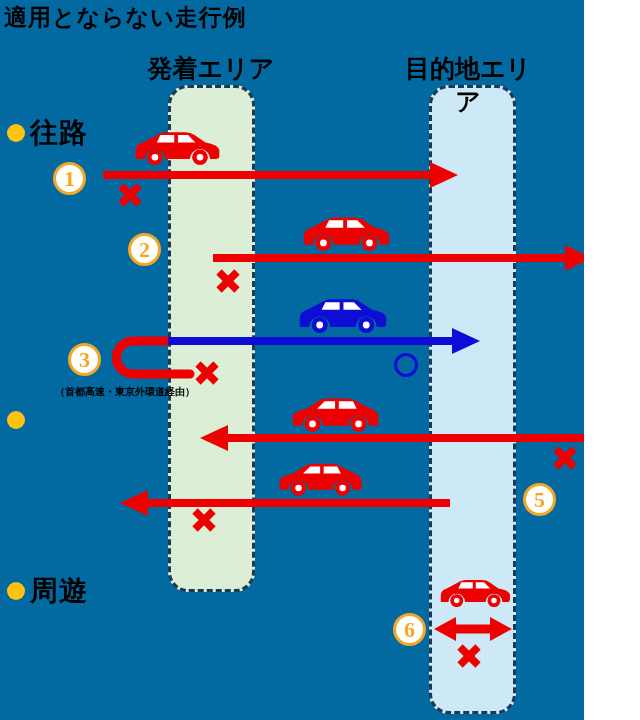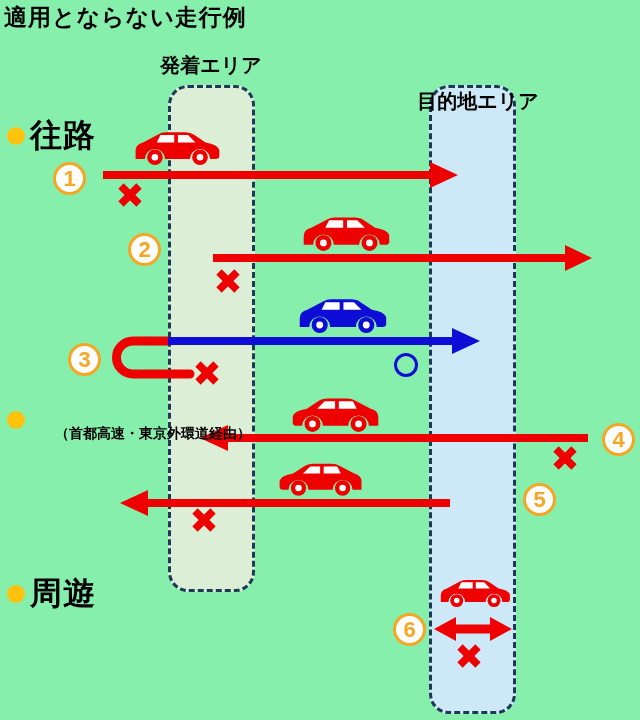--- a/index.html
+++ b/index.html
@@ -1,49 +1,49 @@
 <!DOCTYPE html>
 <html><head>
 <meta charset="utf-8">
 <style>
   html,body{margin:0;padding:0;background:#fff;}
   #canvas{
-    position:relative;width:640px;height:720px;background:#86efac;overflow:hidden;
-    font-family:Liberation Sans, sans-serif;color:#000;
+    position:relative;width:584px;height:720px;background:#0369a1;overflow:hidden;
+    font-family:Liberation Serif, serif;color:#000;
   }
   .abs{position:absolute;}
   #title{left:4px;top:2px;font-size:23px;font-weight:bold;letter-spacing:1px;}
-  .zone-label{top:52px;font-size:20px;font-weight:bold;text-align:center;z-index:2;}
+  .zone-label{top:52px;font-size:25px;font-weight:bold;text-align:center;z-index:2;}
   #dep-label{left:146px;width:130px;}
-  #dest-label{left:408px;width:140px;margin-top:36px;}
+  #dest-label{left:398px;width:140px;}
   .zone{border:3px dashed #1b3a55;border-radius:20px;z-index:1;box-sizing:border-box;}
   #zone-dep{left:168px;top:85px;width:87px;height:507px;background:#dcefd6;}
   #zone-dest{left:429px;top:85px;width:87px;height:629px;background:#cde9f8;}
   .section{display:flex;align-items:center;gap:5px;z-index:3;}
   .bullet{width:18px;height:18px;border-radius:50%;background:#ffc20e;flex:0 0 auto;}
-  .section-label{font-size:32px;font-weight:bold;letter-spacing:1px;text-align:right;}
+  .section-label{font-size:28px;font-weight:bold;letter-spacing:1px;text-align:right;}
   #sec-outbound{left:7px;top:114px;}
   #sec-return{left:7px;top:411px;}
   #sec-excursion{left:7px;top:572px;}
   .badge{
     width:33px;height:33px;border:3px solid #f5a623;border-radius:50%;background:#fff;
     color:#f5a623;font-size:22px;font-weight:bold;display:flex;align-items:center;justify-content:center;
     z-index:5;box-sizing:border-box;
   }
   #badge-1{left:53px;top:162px;}
   #badge-2{left:128px;top:233px;}
   #badge-3{left:68px;top:343px;}
   #badge-4{left:602px;top:423px;}
   #badge-5{left:523px;top:483px;}
   #badge-6{left:393px;top:613px;}
   svg.layer{z-index:4;overflow:visible;}
   .car-left{transform:scaleX(-1);}
   #ok-circle{left:394px;top:353px;width:24px;height:24px;border:3px solid #0d0dd6;
     border-radius:50%;background:transparent;z-index:4;box-sizing:border-box;}
-  #route-note{left:55px;top:385px;font-size:14px;font-weight:bold;z-index:5;letter-spacing:0px;margin-top:40px;}
+  #route-note{left:55px;top:385px;font-size:10px;font-weight:bold;z-index:5;letter-spacing:0px;}
 </style>
 </head>
 <body>
 
 <div id="canvas">
 
   <svg width="0" height="0" style="position:absolute" aria-hidden="true">
     <defs>
       <symbol id="car" viewBox="0 0 100 38">
         <path d="M5,31 L5,22 Q5,15 13,13 L30,4 Q33,2 38,2 L59,2 Q65,2 69,5 L81,13 Q94,15 96,21 L96,28 Q96,31 92,31 L86,31 A11,11 0 0 0 64,31 L37,31 A11,11 0 0 0 15,31 Z"></path>

